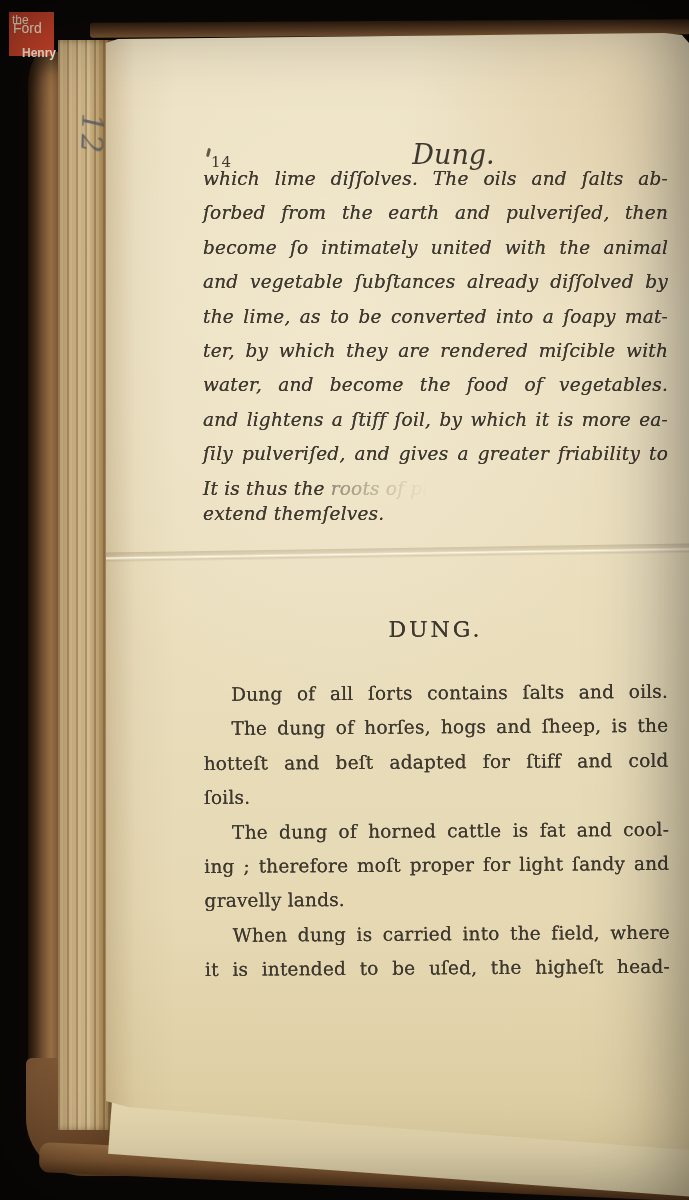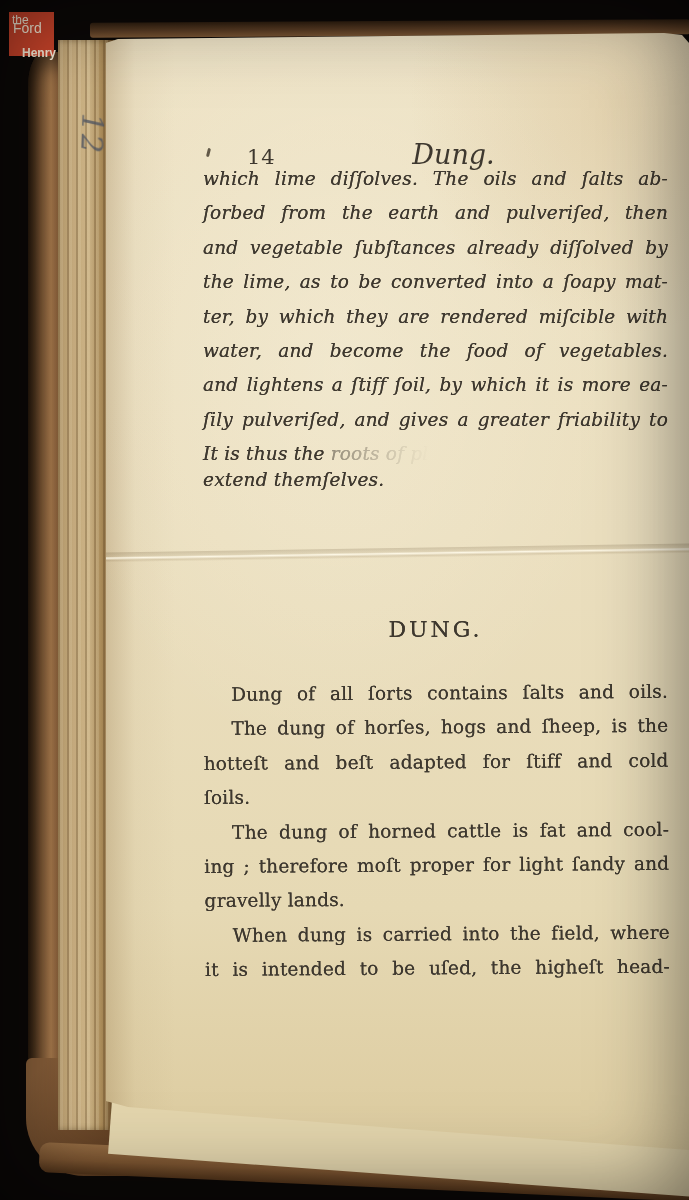--- a/index.html
+++ b/index.html
@@ -35,21 +35,21 @@
     background:
       radial-gradient(ellipse 60% 35% at 88% 6%, rgba(186,146,86,.20), transparent 60%),
       radial-gradient(ellipse 70% 50% at 40% 30%, rgba(255,252,240,.25), transparent 70%),
       linear-gradient(90deg, rgba(146,115,70,.30) 0%, rgba(146,115,70,.06) 5%, transparent 12%),
       linear-gradient(180deg,#eee3c6 0%,#ebdfbf 45%,#e6d9b4 78%,#dccb9f 100%);
     clip-path:polygon(0px 10px,12px 6px,558px 0px,576px 2px,583px 10px,583px 1117px,
                       300px 1096px,22px 1074px,0px 1068px);
     box-shadow:0 0 24px rgba(0,0,0,.55);
     color:#3e382f;}
   .pagehead{position:absolute;left:97px;top:106px;width:465px;height:34px;}
-  .pagenum{position:absolute;left:8px;top:6px;font-size:21px;letter-spacing:1px;margin-left:36px;}
+  .pagenum{position:absolute;left:8px;top:14px;font-size:15px;letter-spacing:1px;}
   .runhead{position:absolute;left:0;top:0;width:100%;text-align:center;
     transform:translateX(18px);font-style:italic;font-size:27px;}
   .fleck{position:absolute;left:101px;top:115px;width:3px;height:9px;border-radius:2px;
     background:rgba(62,54,40,.8);transform:rotate(14deg);}
   .textcol{position:absolute;left:97px;top:129px;width:465px;font-size:18.5px;
     letter-spacing:.2px;text-shadow:0 0 .5px currentColor;font-style:italic;}
   .ln{height:34.4px;line-height:34.4px;text-align:justify;text-align-last:justify;}
   .short{text-align-last:left;}
   .ind{text-indent:28px;}
   .pull{margin-top:-9px;}
@@ -91,20 +91,21 @@
 
     <div class="pagehead">
       <span class="pagenum">14</span>
       <span class="runhead">Dung.</span>
     </div>
     <div class="fleck"></div>
 
     <div class="textcol">
       <div class="ln">which lime diſſolves.  The oils and ſalts ab-</div>
       <div class="ln">ſorbed from the earth and pulveriſed, then</div>
+      <div class="ln">become ſo intimately united with the animal</div>
       <div class="ln">and vegetable ſubſtances already diſſolved by</div>
       <div class="ln">the lime, as to be converted into a ſoapy mat-</div>
       <div class="ln">ter, by which they are rendered miſcible with</div>
       <div class="ln">water, and become the food of vegetables.</div>
       <div class="ln">and lightens a ſtiff ſoil, by which it is more ea-</div>
       <div class="ln">ſily pulveriſed, and gives a greater friability to</div>
       <div class="ln short">
         <span>It is thus the </span><span class="fade">roots of pl</span>
       </div>
       <div class="ln short pull">extend themſelves.</div>

